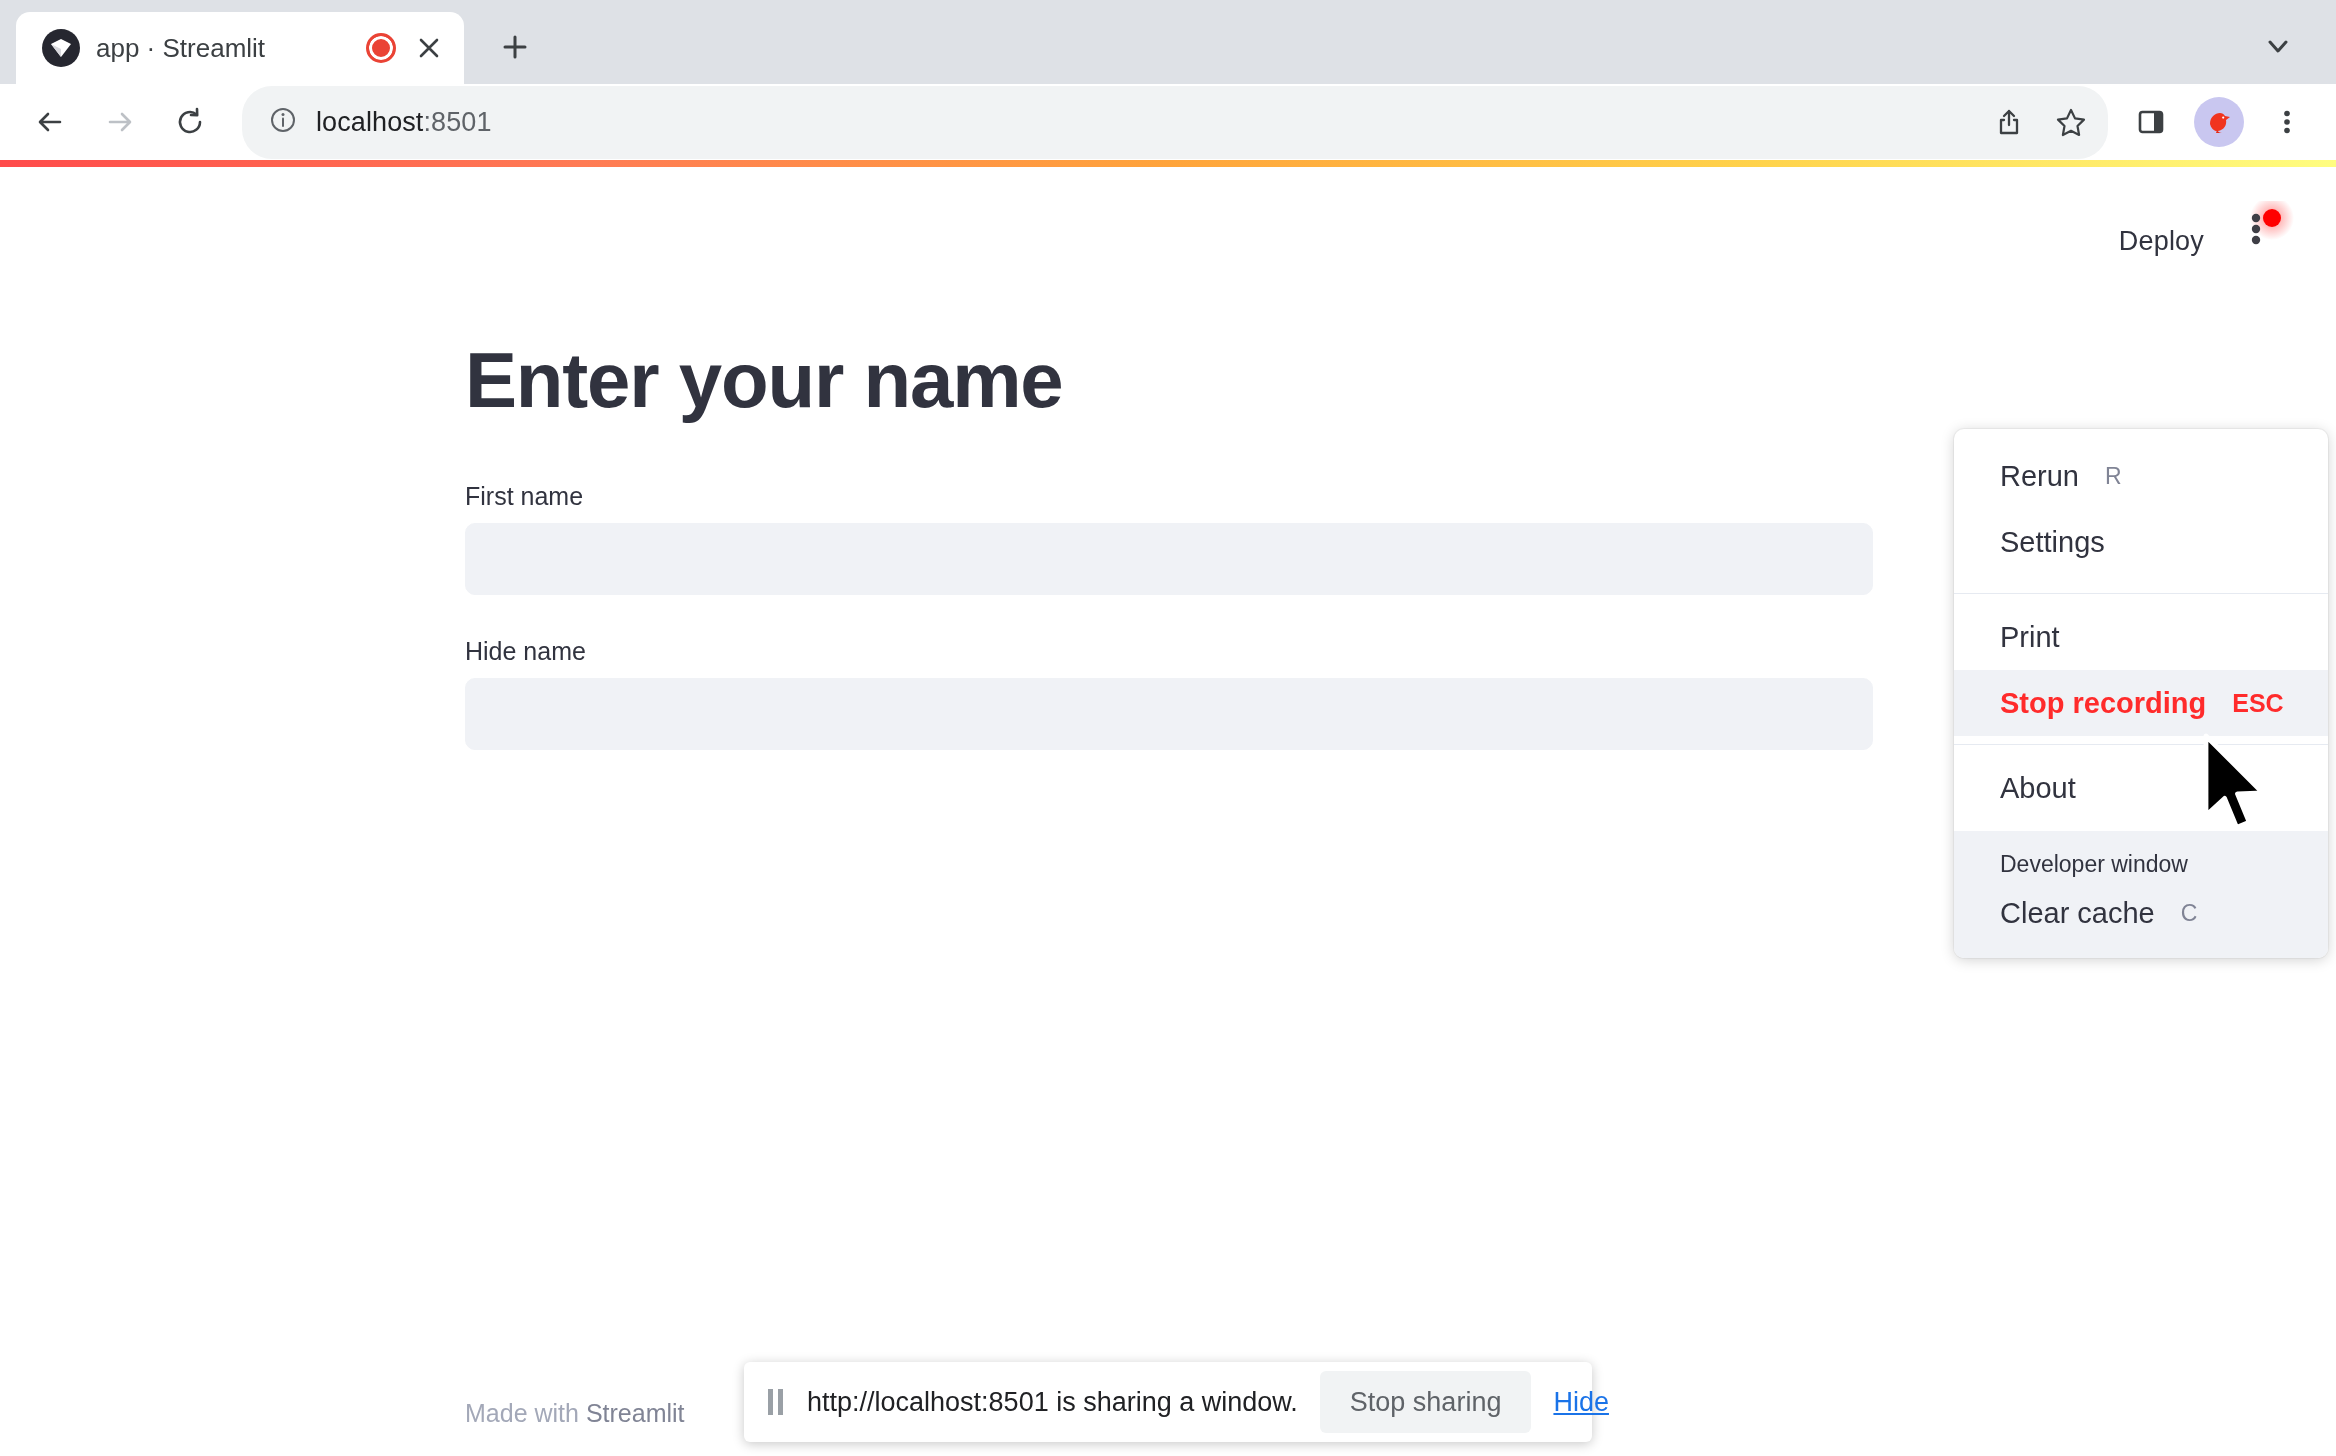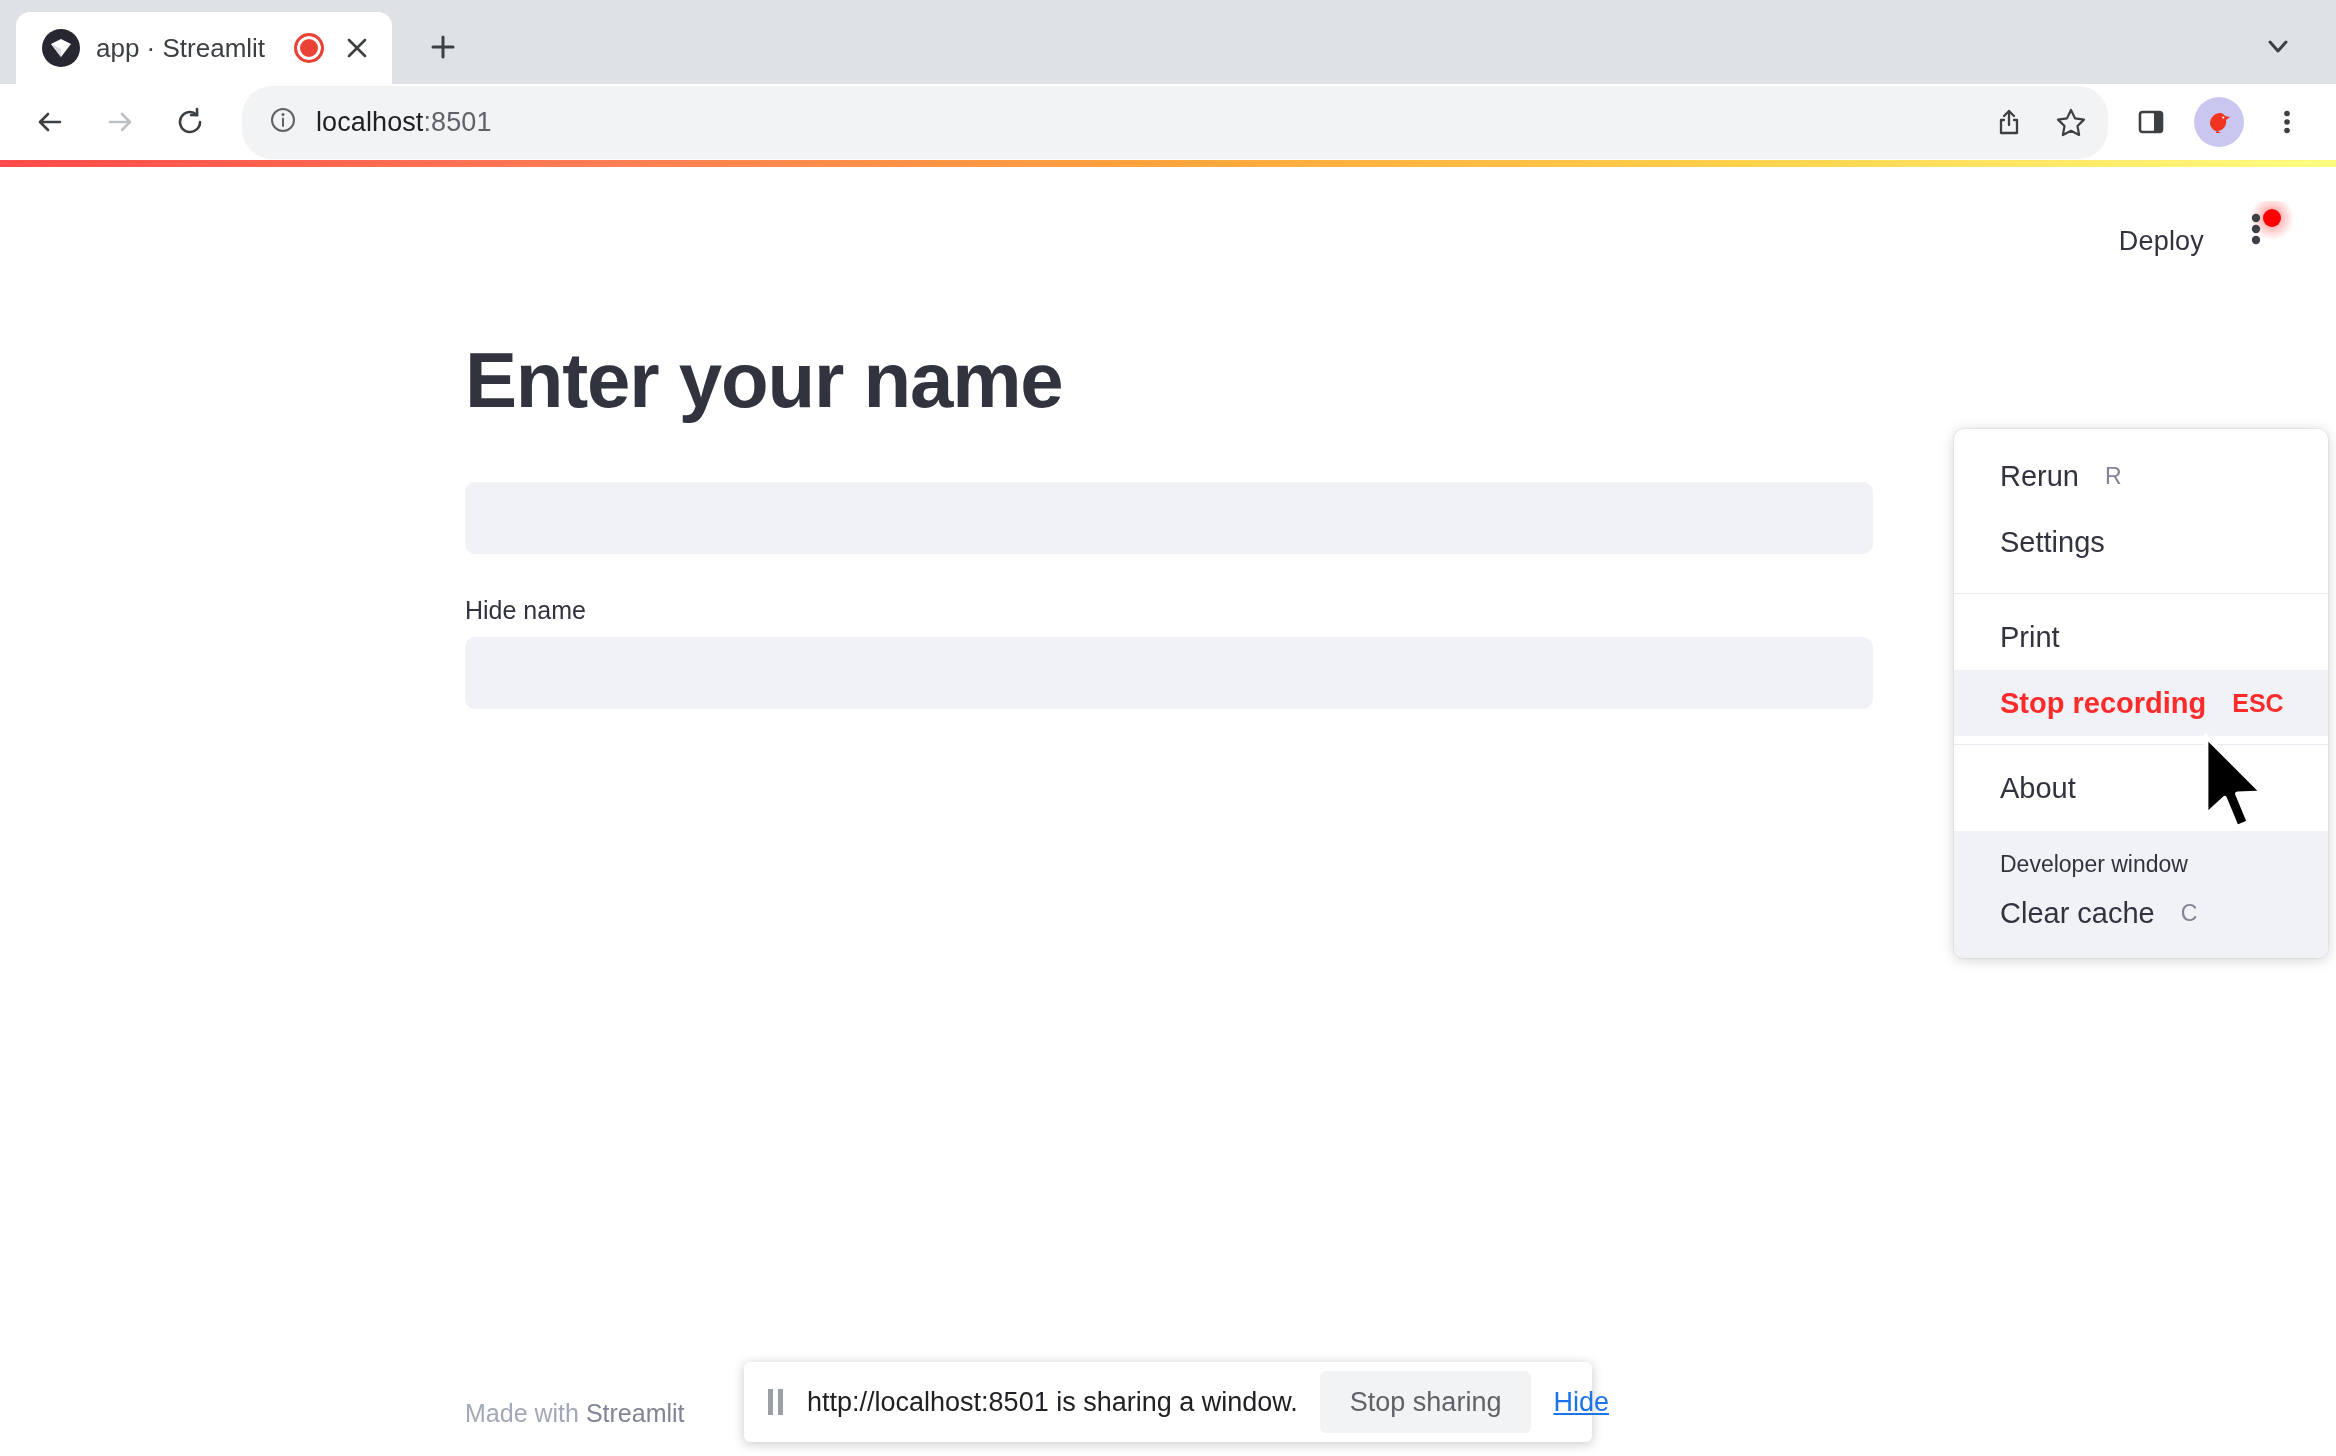--- a/index.html
+++ b/index.html
@@ -15,21 +15,21 @@
 
   .tabstrip {
     height: 84px;
     background: #dee1e6;
     display: flex;
     align-items: flex-end;
     position: relative;
   }
   .tab {
     margin-left: 16px;
-    width: 376px;
+    width: 448px;
     height: 72px;
     background: #ffffff;
     border-radius: 14px 14px 0 0;
     display: flex;
     align-items: center;
     padding: 0 18px 0 26px;
     gap: 16px;
     position: relative;
   }
   .tab-favicon {
@@ -420,20 +420,21 @@
           <circle cx="18" cy="39" r="4.2" fill="#3f3f46"></circle>
           <circle cx="34" cy="17" r="9" fill="#ff0000"></circle>
         </svg>
       </span>
     </div>
 
     <div class="app-body">
       <h1 class="page-title">Enter your name</h1>
 
       <div>
+        <div class="field-label">First name</div>
         <input class="text-input" type="text" value="" style="">
       </div>
 
       <div>
         <div class="field-label">Hide name</div>
         <input class="text-input" type="text" value="" style="">
       </div>
     </div>
 
     <div class="footer"><span>Made with </span><b>Streamlit</b></div>

